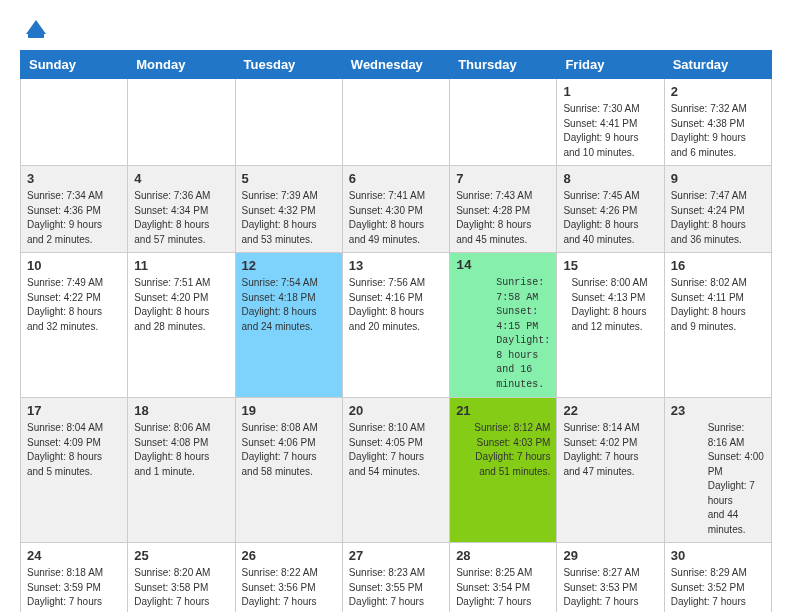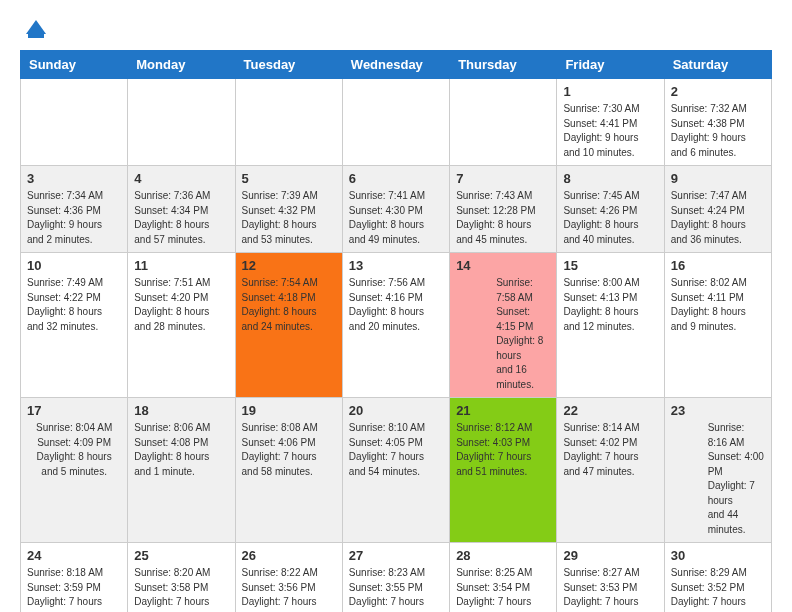--- a/index.html
+++ b/index.html
@@ -102,21 +102,21 @@
           <td style="background: rgb(240, 240, 240);">
             <span class="day-num">6</span>
             <div class="day-info" style="white-space: pre-line;">Sunrise: 7:41 AM
 Sunset: 4:30 PM
 Daylight: 8 hours
 and 49 minutes.</div>
           </td>
           <td style="background: rgb(240, 240, 240);">
             <span class="day-num">7</span>
             <div class="day-info" style="white-space: pre-line;">Sunrise: 7:43 AM
-Sunset: 12:28 PM
+Sunset: 4:28 PM
 Daylight: 8 hours
 and 45 minutes.</div>
           </td>
           <td style="background: rgb(240, 240, 240);">
             <span class="day-num">8</span>
             <div class="day-info" style="white-space: pre-line;">Sunrise: 7:45 AM
 Sunset: 4:26 PM
 Daylight: 8 hours
 and 40 minutes.</div>
           </td>
@@ -136,60 +136,60 @@
 Daylight: 8 hours
 and 32 minutes.</div>
           </td>
           <td style="background: rgb(255, 255, 255);">
             <span class="day-num">11</span>
             <div class="day-info" style="white-space: pre-line;">Sunrise: 7:51 AM
 Sunset: 4:20 PM
 Daylight: 8 hours
 and 28 minutes.</div>
           </td>
-          <td style="background: #f97316;">
+          <td style="background: #7dd3fc;">
             <span class="day-num">12</span>
             <div class="day-info" style="white-space: pre-line;">Sunrise: 7:54 AM
 Sunset: 4:18 PM
 Daylight: 8 hours
 and 24 minutes.</div>
           </td>
           <td style="background: rgb(255, 255, 255);">
             <span class="day-num">13</span>
             <div class="day-info" style="white-space: pre-line;">Sunrise: 7:56 AM
 Sunset: 4:16 PM
 Daylight: 8 hours
 and 20 minutes.</div>
           </td>
-          <td style="background: #fca5a5;">
+          <td style="background: #86efac; font-family: Liberation Mono, monospace;">
             <span class="day-num">14</span>
             <div class="day-info" style="white-space: pre-line; margin-left: 40px;">Sunrise: 7:58 AM
 Sunset: 4:15 PM
 Daylight: 8 hours
 and 16 minutes.</div>
           </td>
           <td style="background: rgb(255, 255, 255);">
             <span class="day-num">15</span>
-            <div class="day-info" style="white-space: pre-line;">Sunrise: 8:00 AM
+            <div class="day-info" style="white-space: pre-line; margin-left: 8px;">Sunrise: 8:00 AM
 Sunset: 4:13 PM
 Daylight: 8 hours
 and 12 minutes.</div>
           </td>
           <td style="background: rgb(255, 255, 255);">
             <span class="day-num">16</span>
             <div class="day-info" style="white-space: pre-line;">Sunrise: 8:02 AM
 Sunset: 4:11 PM
 Daylight: 8 hours
 and 9 minutes.</div>
           </td>
         </tr>
         <tr>
           <td style="background: rgb(240, 240, 240);">
             <span class="day-num">17</span>
-            <div class="day-info" style="white-space: pre-line; text-align: center;">Sunrise: 8:04 AM
+            <div class="day-info" style="white-space: pre-line;">Sunrise: 8:04 AM
 Sunset: 4:09 PM
 Daylight: 8 hours
 and 5 minutes.</div>
           </td>
           <td style="background: rgb(240, 240, 240);">
             <span class="day-num">18</span>
             <div class="day-info" style="white-space: pre-line;">Sunrise: 8:06 AM
 Sunset: 4:08 PM
 Daylight: 8 hours
 and 1 minute.</div>
@@ -203,21 +203,21 @@
           </td>
           <td style="background: rgb(240, 240, 240);">
             <span class="day-num">20</span>
             <div class="day-info" style="white-space: pre-line;">Sunrise: 8:10 AM
 Sunset: 4:05 PM
 Daylight: 7 hours
 and 54 minutes.</div>
           </td>
           <td style="background: #84cc16;">
             <span class="day-num">21</span>
-            <div class="day-info" style="white-space: pre-line;">Sunrise: 8:12 AM
+            <div class="day-info" style="white-space: pre-line; text-align: right;">Sunrise: 8:12 AM
 Sunset: 4:03 PM
 Daylight: 7 hours
 and 51 minutes.</div>
           </td>
           <td style="background: rgb(240, 240, 240);">
             <span class="day-num">22</span>
             <div class="day-info" style="white-space: pre-line;">Sunrise: 8:14 AM
 Sunset: 4:02 PM
 Daylight: 7 hours
 and 47 minutes.</div>

